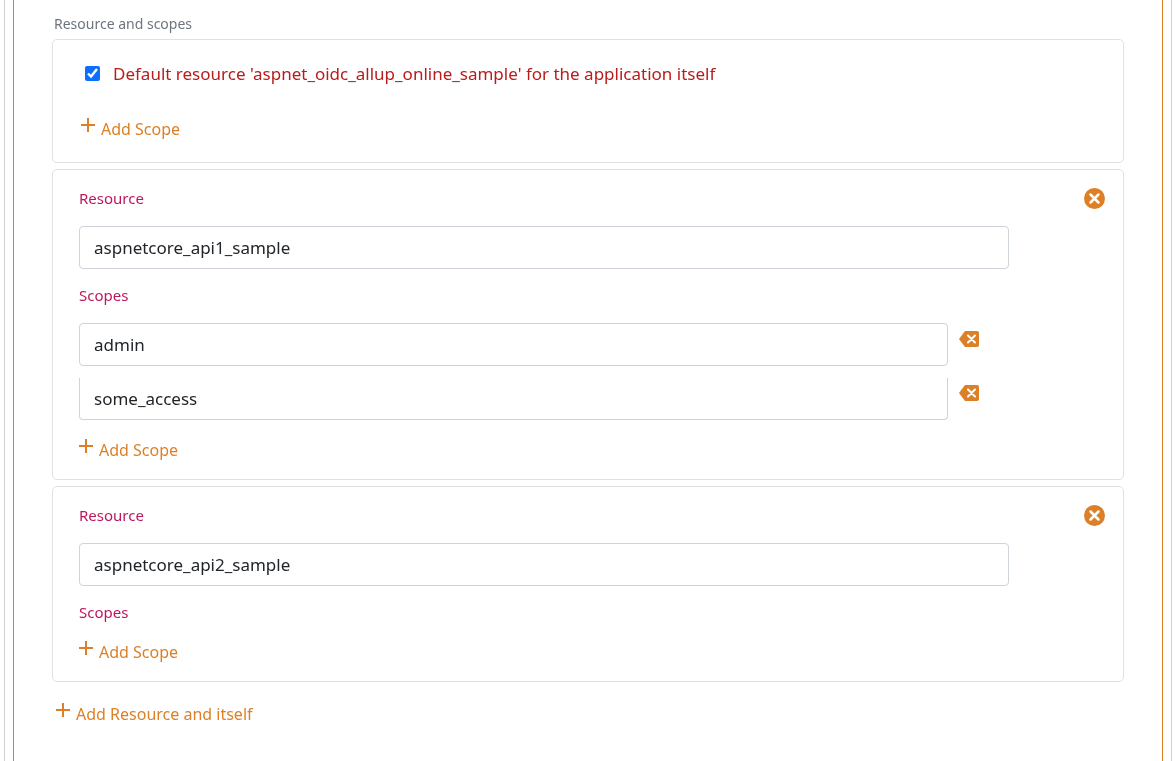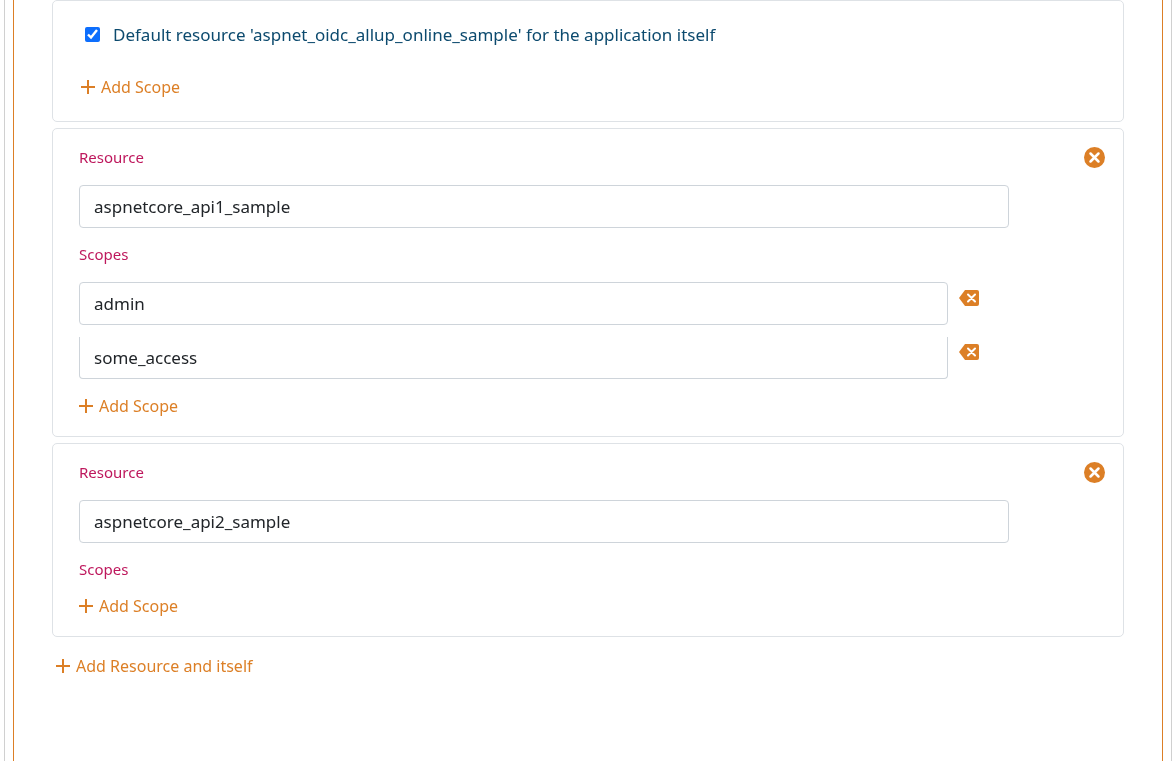--- a/index.html
+++ b/index.html
@@ -45,26 +45,26 @@
     margin-bottom: 30px;
   }
   .checkbox-row input[type="checkbox"] {
     width: 15px;
     height: 15px;
     accent-color: #0d6efd;
     cursor: pointer;
   }
   .checkbox-row label {
     font-size: 17px;
-    color: #0c4a6e;
+    color: #b91c1c;
     cursor: pointer;
   }
   .add-link {
     display: inline-flex;
-    align-items: center;
+    align-items: flex-start;
     gap: 6px;
     color: #dc7f26;
     font-size: 16px;
     cursor: pointer;
     user-select: none;
     background: none;
     border: none;
     padding: 0;
     font-family: inherit;
   }
@@ -114,20 +114,21 @@
   .add-scope-wrap { margin-top: 16px; }
   .bottom-add { margin: 18px 0 0 4px; }
   svg { display: block; }
 </style>
 </head>
 <body>
 
 <div class="outer-rails">
   <div class="inner-rails">
 
+    <div class="section-title">Resource and scopes</div>
 
     <div class="card">
       <div class="card-body">
         <div class="checkbox-row">
           <input type="checkbox" id="defres" checked="" style="">
           <label for="defres">Default resource 'aspnet_oidc_allup_online_sample' for the application itself</label>
         </div>
         <button class="add-link">
           <span>
             <svg width="14" height="14" viewBox="0 0 14 14">

